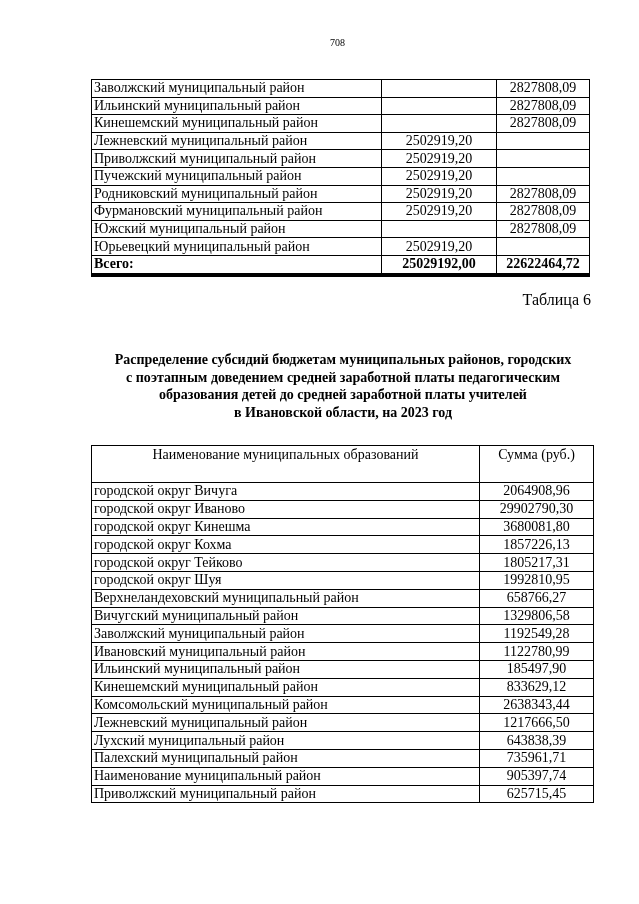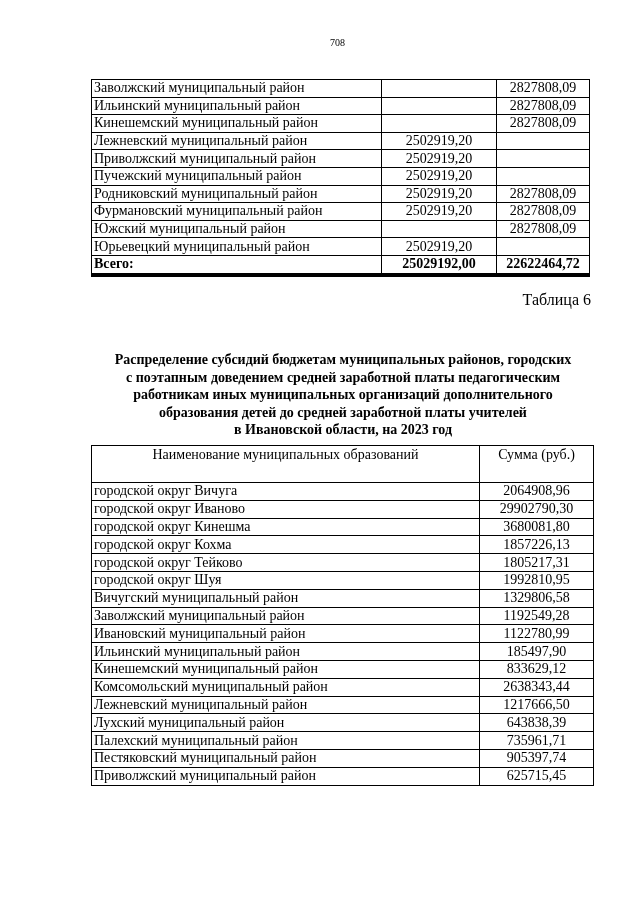--- a/index.html
+++ b/index.html
@@ -103,21 +103,20 @@
         <td class="num">22622464,72</td>
       </tr>
   </tbody>
 </table>
 
 <div class="table-label">Таблица 6</div>
 
 <div class="table-title">
   <div>Распределение субсидий бюджетам муниципальных районов, городских</div>
   <div>с поэтапным доведением средней заработной платы педагогическим</div>
-  <div>работникам иных муниципальных организаций дополнительного</div>
   <div>образования детей до средней заработной платы учителей</div>
   <div>в Ивановской области, на 2023 год</div>
 </div>
 
 <table id="t2">
   <colgroup>
       <col class="c1">
       <col class="c2">
     </colgroup>
   <thead>
@@ -145,20 +144,24 @@
       </tr>
     <tr>
         <td>городской округ Тейково</td>
         <td class="num">1805217,31</td>
       </tr>
     <tr>
         <td>городской округ Шуя</td>
         <td class="num">1992810,95</td>
       </tr>
     <tr>
+        <td>Верхнеландеховский муниципальный район</td>
+        <td class="num">658766,27</td>
+      </tr>
+    <tr>
         <td>Вичугский муниципальный район</td>
         <td class="num">1329806,58</td>
       </tr>
     <tr>
         <td>Заволжский муниципальный район</td>
         <td class="num">1192549,28</td>
       </tr>
     <tr>
         <td>Ивановский муниципальный район</td>
         <td class="num">1122780,99</td>
@@ -181,21 +184,21 @@
       </tr>
     <tr>
         <td>Лухский муниципальный район</td>
         <td class="num">643838,39</td>
       </tr>
     <tr>
         <td>Палехский муниципальный район</td>
         <td class="num">735961,71</td>
       </tr>
     <tr>
-        <td>Пестяковский муниципальный район</td>
+        <td>Наименование муниципальный район</td>
         <td class="num">905397,74</td>
       </tr>
     <tr>
         <td>Приволжский муниципальный район</td>
         <td class="num">625715,45</td>
       </tr>
   </tbody>
 </table>
 
 </body></html>

